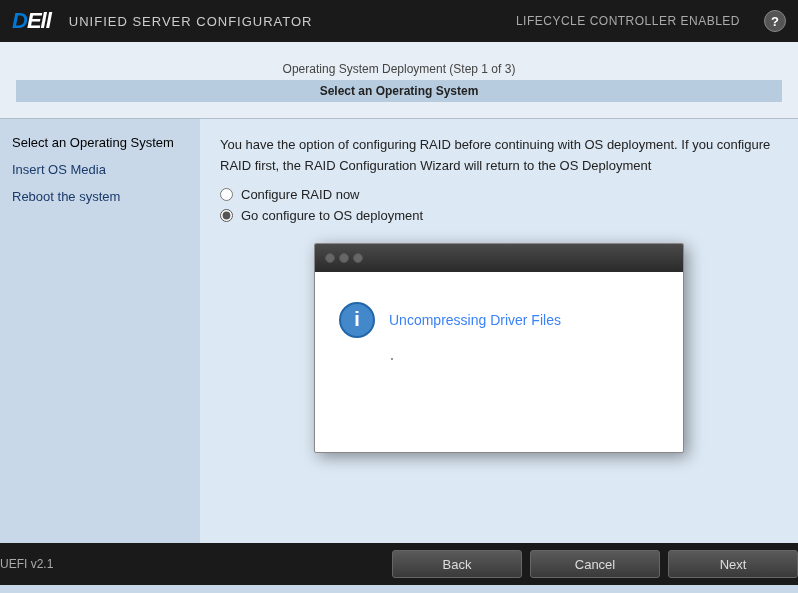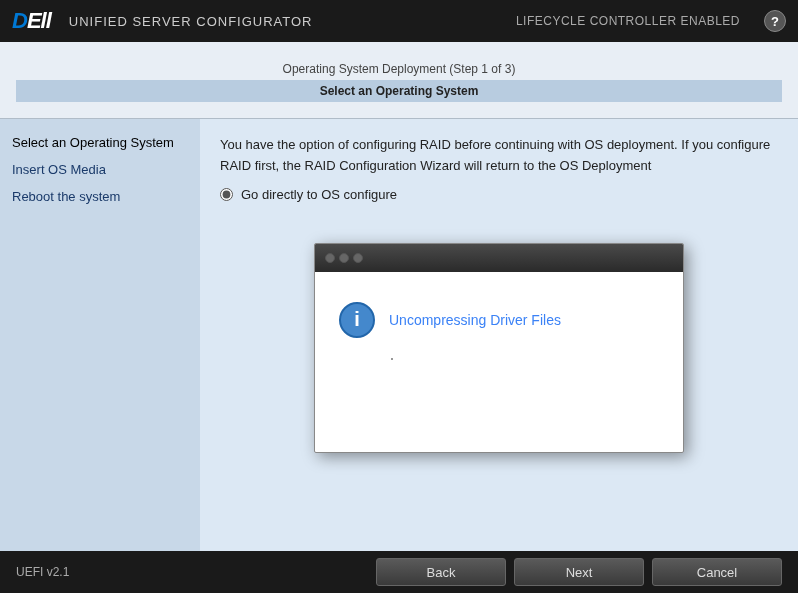--- a/index.html
+++ b/index.html
@@ -213,23 +213,23 @@
     }
 
     
     .footer {
       width: 100%;
       height: 42px;
       background: #1a1a1a;
       display: flex;
       align-items: center;
       justify-content: space-between;
-      padding: 0 16px;
+      padding: 0 0;
       position: absolute;
-      bottom: 0;
+      bottom: 8px;
     }
     .footer-version {
       color: #aaa;
       font-size: 12px;
     }
     .footer-buttons {
       display: flex;
       gap: 8px;
     }
     .footer-btn {
@@ -281,22 +281,26 @@
 
   <div class="sidebar">
     <div class="sidebar-item active">Select an Operating System</div>
     <div class="sidebar-item">Insert OS Media</div>
     <div class="sidebar-item">Reboot the system</div>
   </div>
 
   <div class="content">
     <div class="content-text">You have the option of configuring RAID before continuing with OS deployment.  If you configure RAID first, the RAID Configuration Wizard will return to the OS Deployment</div>
     <div class="radio-option">
+      <input type="radio" name="raid_option" style="">
+      <span>Configure RAID now</span>
+    </div>
+    <div class="radio-option">
       <input type="radio" name="raid_option" checked="" style="">
-      <span>Go directly to OS configure</span>
+      <span>Go configure to OS deployment</span>
     </div>
 
     <div class="dialog-overlay">
       <div class="dialog-box">
         <div class="dialog-header">
           <div class="dialog-header-dots">
             <div class="dialog-dot"></div>
             <div class="dialog-dot"></div>
             <div class="dialog-dot"></div>
           </div>
@@ -310,16 +314,16 @@
         </div>
       </div>
     </div>
   </div>
 </div>
 
 <div class="footer">
   <div class="footer-version">UEFI v2.1</div>
   <div class="footer-buttons">
     <button class="footer-btn btn-back">Back</button>
+    <button class="footer-btn btn-cancel">Cancel</button>
     <button class="footer-btn btn-next">Next</button>
-    <button class="footer-btn btn-cancel">Cancel</button>
   </div>
 </div>
 
 </body></html>

